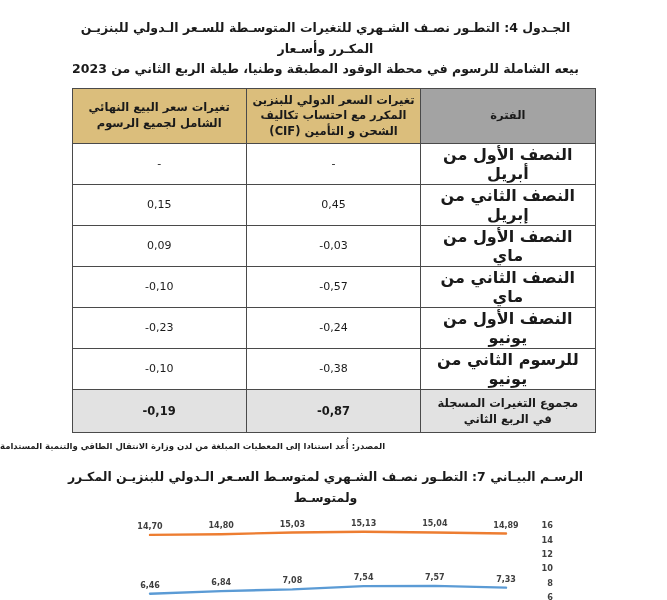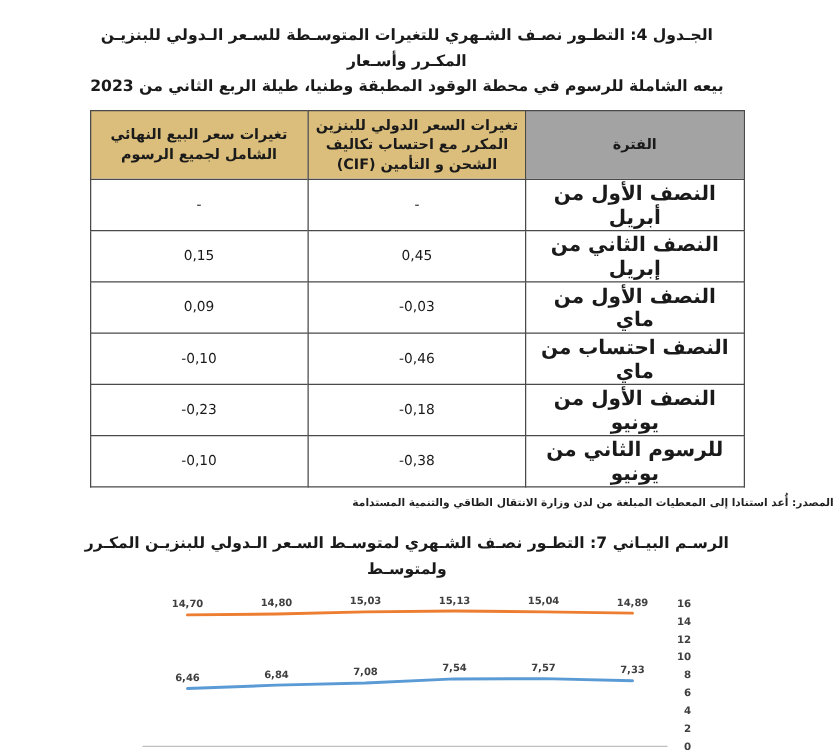--- a/index.html
+++ b/index.html
@@ -27,21 +27,21 @@
     font-size:11.5px; font-weight:bold; height:52px; line-height:1.35;
   }
   th.col-period { background:#a3a3a3; width:33.5%; }
   th.col-val    { background:#DBBE7C; width:33.5%; }
   tbody td { height:23px; font-size:11px; background:#fff; }
   td.period { font-weight:bold; font-size:16px; }
   td.num { direction:ltr; }
   tr.total td { background:#E2E2E2; font-weight:bold; height:40px; font-size:11.5px; line-height:1.4; }
 
   .source {
-    text-align:right; font-size:8.5px; font-weight:bold; color:#1f1f1f;
+    text-align:left; font-size:8.5px; font-weight:bold; color:#1f1f1f;
     margin-top:8px; direction:rtl;
   }
   .chart-title { margin-top:16px; }
 
   .chart-wrap { position:relative; margin:8px 0 0 88px; width:480px; height:152px; }
   .chart-wrap svg { display:block; overflow:visible; }
 </style>
 </head>
 <body>
 
@@ -70,33 +70,38 @@
           <td class="period">النصف الثاني من إبريل</td>
           <td class="num">0,45</td>
           <td class="num">0,15</td>
         </tr>
         <tr>
           <td class="period">النصف الأول من ماي</td>
           <td class="num">-0,03</td>
           <td class="num">0,09</td>
         </tr>
         <tr>
-          <td class="period">النصف احتساب من ماي</td>
-          <td class="num">-0,46</td>
+          <td class="period">النصف الثاني من ماي</td>
+          <td class="num">-0,57</td>
           <td class="num">-0,10</td>
         </tr>
         <tr>
           <td class="period">النصف الأول من يونيو</td>
-          <td class="num">-0,18</td>
+          <td class="num">-0,24</td>
           <td class="num">-0,23</td>
         </tr>
         <tr>
           <td class="period">للرسوم الثاني من يونيو</td>
           <td class="num">-0,38</td>
           <td class="num">-0,10</td>
+        </tr>
+        <tr class="total">
+          <td class="period">مجموع التغيرات المسجلة في الربع الثاني</td>
+          <td class="num">-0,87</td>
+          <td class="num">-0,19</td>
         </tr>
       </tbody>
   </table>
 
   <div class="source">المصدر: أُعد استنادا إلى المعطيات المبلغة من لدن وزارة الانتقال الطاقي والتنمية المستدامة</div>
 
   <div class="doc-title chart-title">
     <div>الرسـم البيـاني 7: التطـور نصـف الشـهري لمتوسـط السـعر الـدولي للبنزيـن المكـرر ولمتوسـط</div>
   </div>
 

